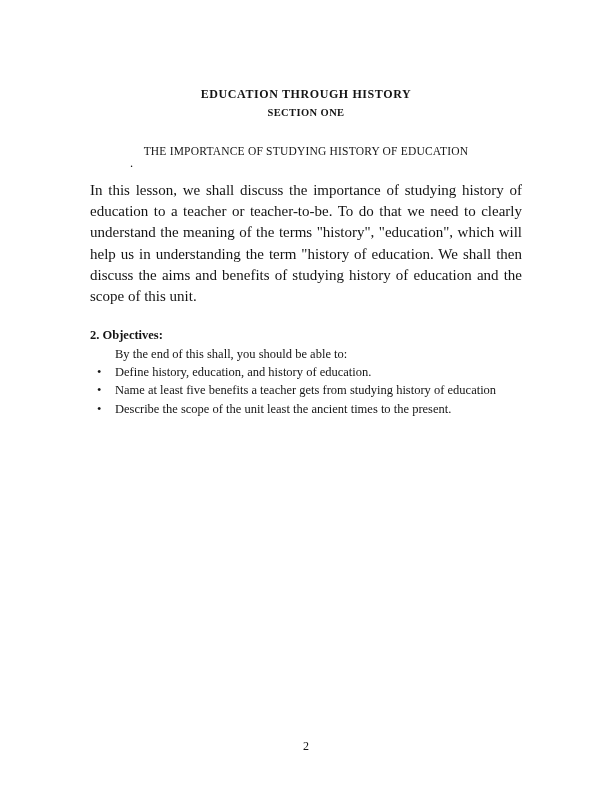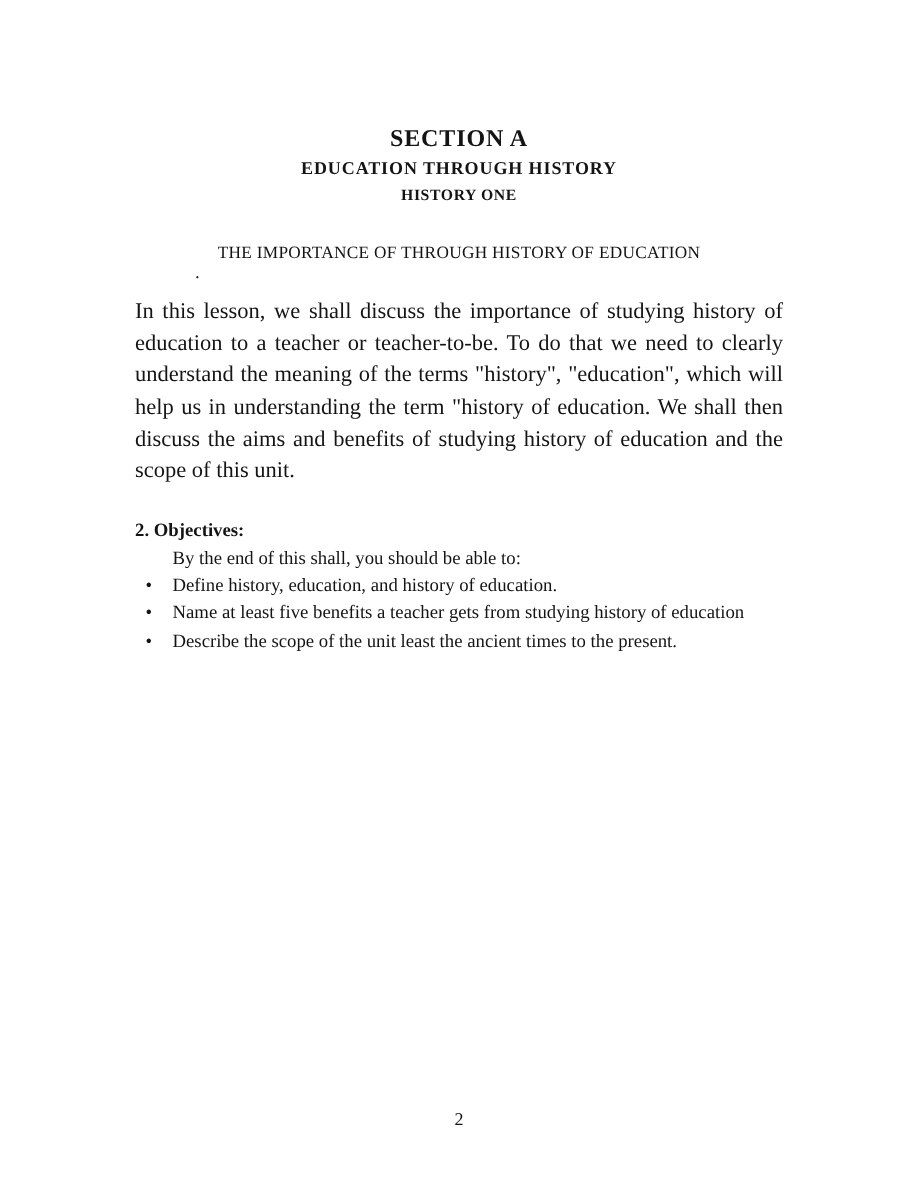--- a/index.html
+++ b/index.html
@@ -95,27 +95,26 @@
     bottom: 38px;
     text-align: center;
     font-size: 12px;
   }
 </style>
 </head>
 <body>
 
 <div class="page">
 
-  <div class="center section-title">SECTION A</div>
 
   <div class="center section-subtitle">EDUCATION  THROUGH  HISTORY</div>
 
-  <div class="center lesson-label">HISTORY ONE</div>
+  <div class="center lesson-label">SECTION ONE</div>
 
-  <div class="center lesson-title">THE IMPORTANCE OF THROUGH HISTORY OF EDUCATION</div>
+  <div class="center lesson-title">THE IMPORTANCE OF STUDYING HISTORY OF EDUCATION</div>
 
 
   <div class="stray-period">.</div>
 
   <div class="intro-body">In this lesson, we shall discuss the importance of studying history of education to a teacher or teacher-to-be.  To do that we need to clearly understand the meaning of the terms "history", "education", which will help us in understanding the term "history of education.  We shall then discuss the aims and benefits of studying history of education and the scope of this unit.</div>
 
   <div class="objectives-heading">2. Objectives:</div>
 
   <div class="objectives-intro">By the end of this shall, you should be able to:</div>
 

